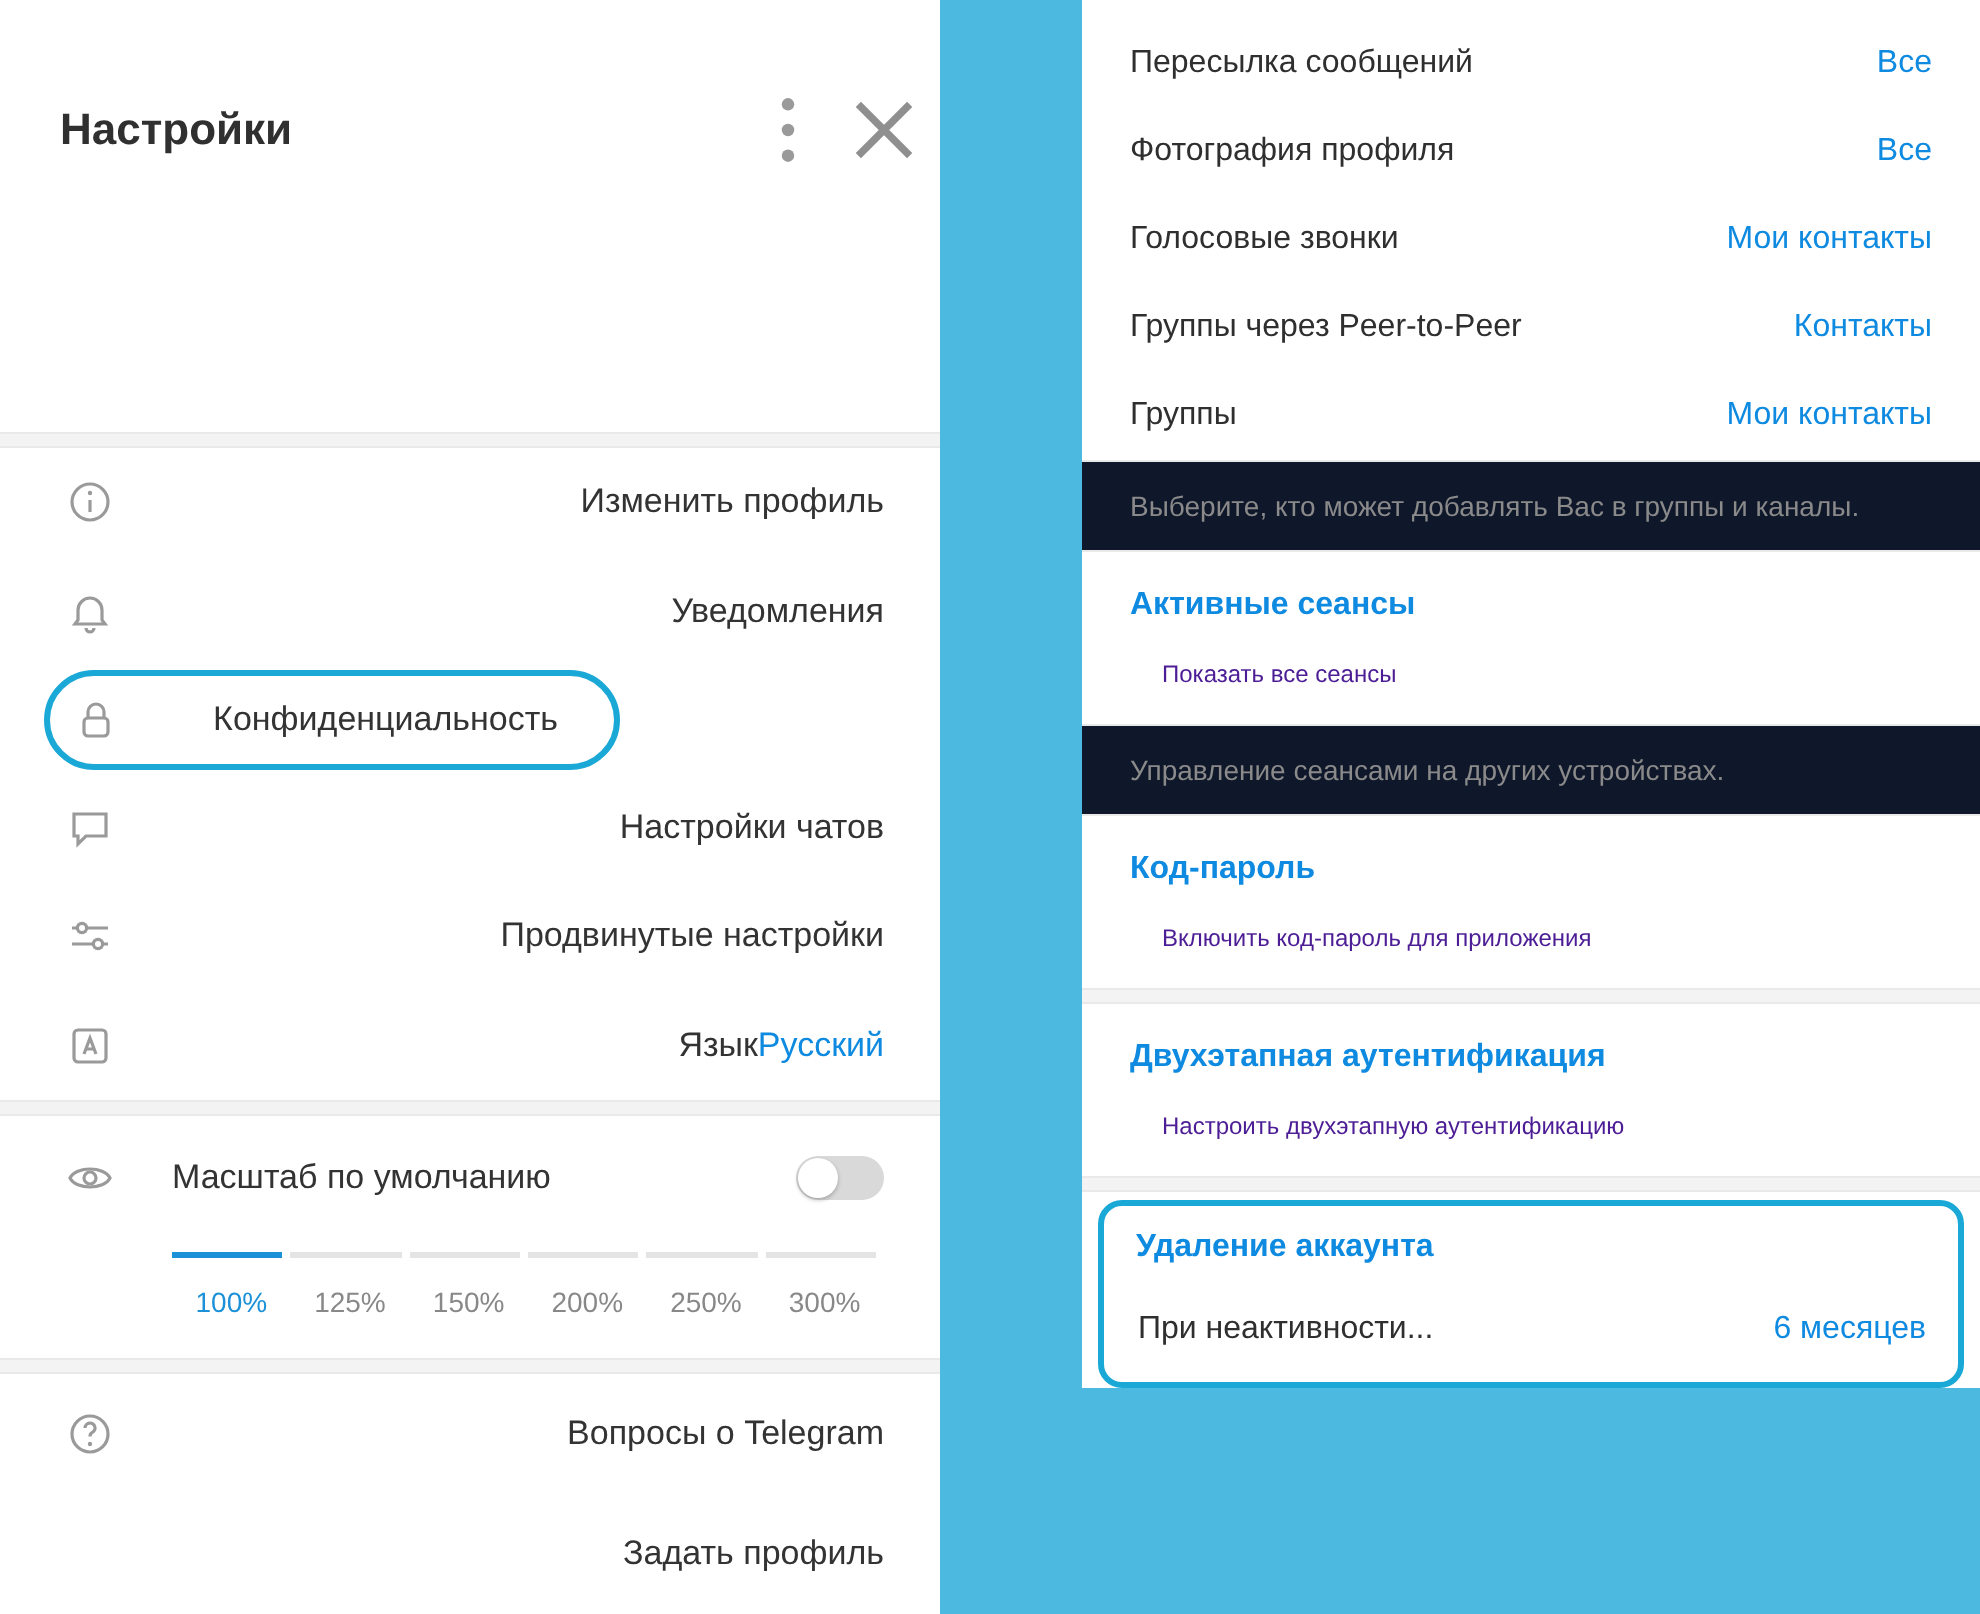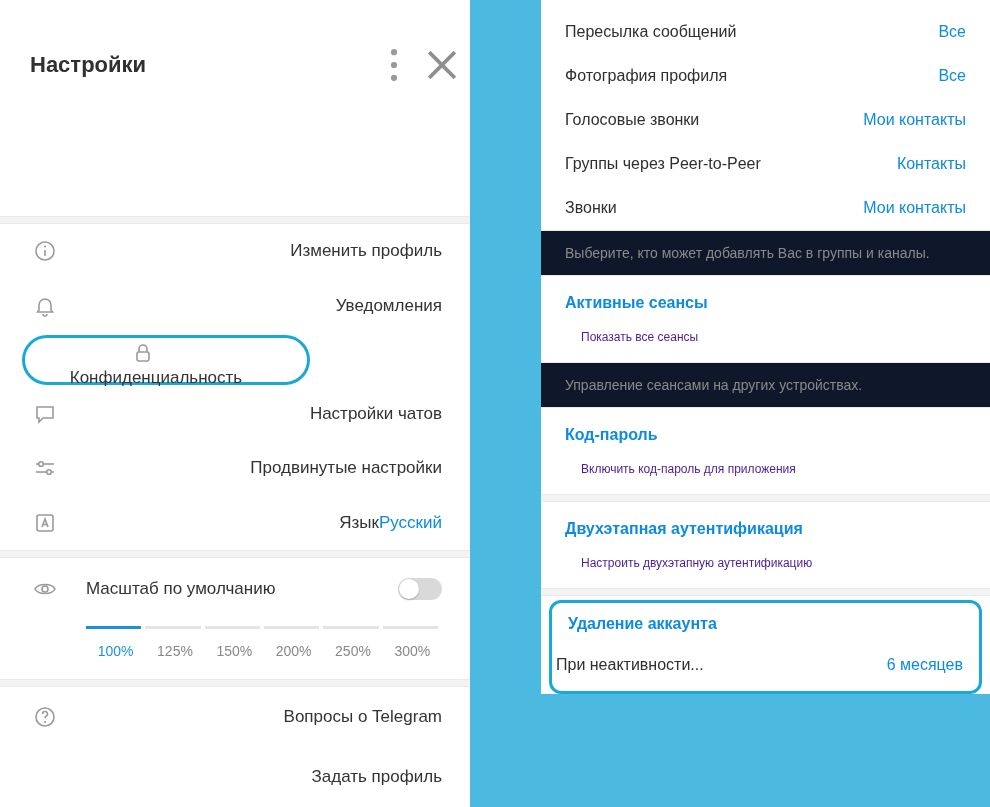--- a/index.html
+++ b/index.html
@@ -67,21 +67,20 @@
     cursor: pointer;
     color: #2f2f2f;
     text-align: right;
   }
   .menu-item.highlighted {
     border: 3px solid #1aa8d6;
     border-radius: 28px;
     margin: 2px 160px 2px 22px;
     padding-left: 8px;
     height: 50px;
-    flex-direction: column;
   }
   .menu-icon {
     width: 30px;
     height: 30px;
     flex: 0 0 30px;
     display: flex;
     align-items: center;
     justify-content: center;
     color: #9a9a9a;
     margin-right: 26px;
@@ -163,21 +162,21 @@
     cursor:pointer;
     margin-left:16px;
   }
   .hl-box {
     border:3px solid #1aa8d6;
     border-radius:12px;
     margin: 4px 8px 0 8px;
     padding-bottom: 6px;
   }
   .hl-box .rp-section-title { padding-left:16px; padding-top:12px; }
-  .hl-box .rp-row { padding-left:4px; padding-right:16px; height:40px; }
+  .hl-box .rp-row { padding-left:4px; padding-right:16px; height:40px;margin-left:13px; }
 
   
   svg { width: 100%; height: 100%; display:block; }
   .icon-svg { width:24px; height:24px; stroke:#9a9a9a; stroke-width:1.6; fill:none; }
 </style>
 </head>
 <body>
 
 <div class="left-pane">
 
@@ -332,21 +331,21 @@
     </div>
     <div class="rp-row">
       <span class="rp-label">Голосовые звонки</span>
       <span class="rp-value">Мои контакты</span>
     </div>
     <div class="rp-row">
       <span class="rp-label">Группы через Peer-to-Peer</span>
       <span class="rp-value">Контакты</span>
     </div>
     <div class="rp-row">
-      <span class="rp-label">Звонки</span>
+      <span class="rp-label">Группы</span>
       <span class="rp-value">Мои контакты</span>
     </div>
 
     <div class="rp-note">Выберите, кто может добавлять Вас в группы и каналы.</div>
 
     <div class="rp-section-title">Активные сеансы</div>
     <div class="rp-action">Показать все сеансы</div>
 
     <div class="rp-note">Управление сеансами на других устройствах.</div>
 

